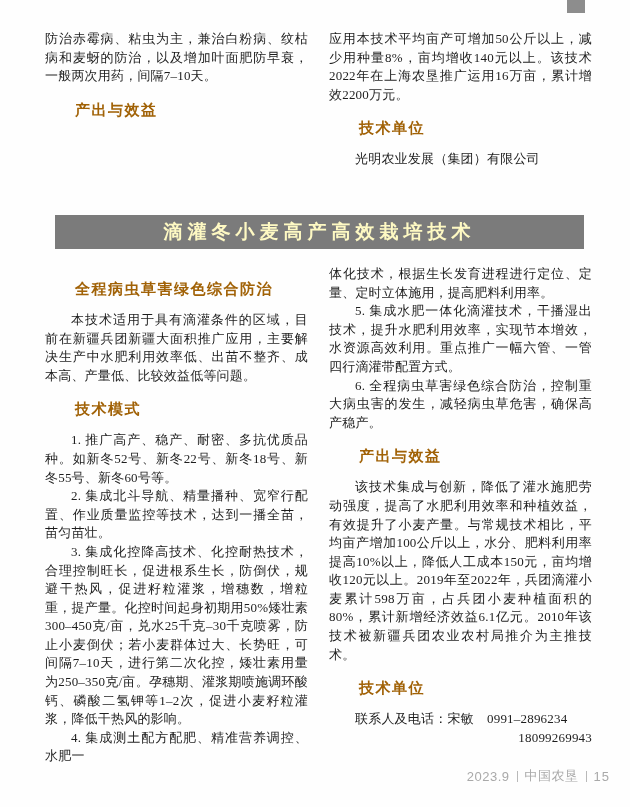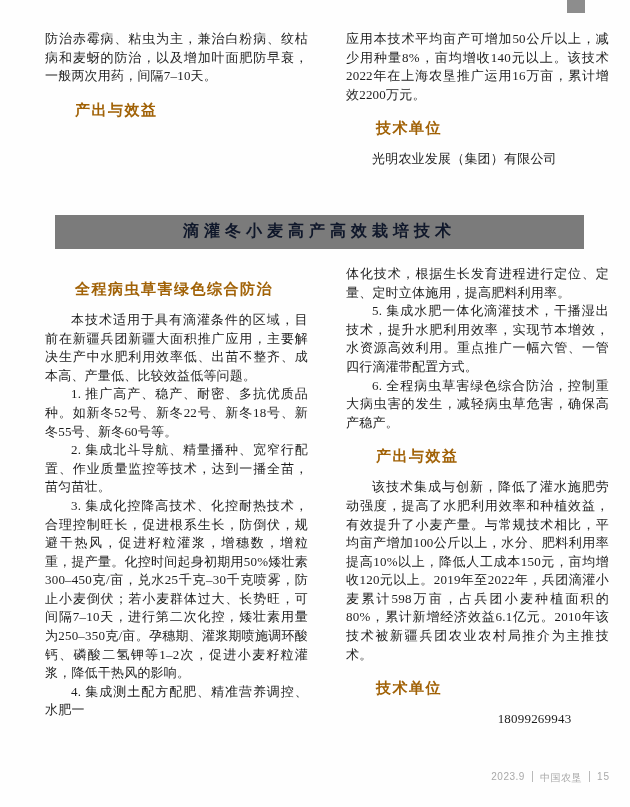--- a/index.html
+++ b/index.html
@@ -12,21 +12,21 @@
     font-family:"Liberation Serif", serif;
     color:#1d1d1d;
   }
   .bleed-tab {
     position:absolute; left:567px; top:0;
     width:18px; height:13px;
     background:#8d8d8d;
   }
   .content {
     position:absolute; inset:0;
-    padding:30px 21px 0 45px;
+    padding:30px 38px 0 45px;
     box-sizing:border-box;
   }
   .cols { display:flex; justify-content:space-between; }
   .col { width:263px; }
   p {
     margin:0;
     font-size:13px;
     line-height:18.6px;
     text-align:justify;
     letter-spacing:0.2px;
@@ -34,37 +34,37 @@
   p.indent { text-indent:2em; }
   h3 {
     font-family:"Liberation Sans", sans-serif;
     font-size:15px;
     font-weight:bold;
     color:#a16207;
     margin:15px 0 12px 30px;
     letter-spacing:1.5px;
   }
   .addr { text-align:left; text-indent:2em; }
-  .phone2 { text-align:center; text-indent:0; padding-left:114px; }
+  .phone2 { text-align:right; text-indent:0; padding-left:114px; }
   .banner {
     margin:46px 0 16px 10px;
     width:529px; height:34px;
     background:#7b7b7b;
-    color:#0f172a;
+    color:#fef9c3;
     display:flex; align-items:center; justify-content:center;
     font-family:"Liberation Sans", sans-serif;
-    font-size:16px; font-weight:bold;
+    font-size:19px; font-weight:bold;
     letter-spacing:5px;
   }
   .footer {
     position:absolute; right:20px; bottom:22px;
     font-family:"Liberation Sans", sans-serif;
-    font-size:10px;
+    font-size:13px;
     color:#a9a9a9;
-    display:flex; gap:7px;
+    display:flex; align-items:center; gap:7px;
     letter-spacing:0.5px;
   }
   .footer .sep { width:1px; height:11px; background:#b9b9b9; }
   .footer .pageno { letter-spacing:1px; }
 </style>
 </head>
 <body>
 
 <div class="page">
   <div class="bleed-tab"></div>
@@ -84,32 +84,34 @@
     </div>
 
     <div class="banner">
       <span>滴灌冬小麦高产高效栽培技术</span>
     </div>
 
     <div class="cols">
       <div class="col">
         <h3>全程病虫草害绿色综合防治</h3>
         <p class="indent">本技术适用于具有滴灌条件的区域，目前在新疆兵团新疆大面积推广应用，主要解决生产中水肥利用效率低、出苗不整齐、成本高、产量低、比较效益低等问题。</p>
+        <h3>技术模式</h3>
         <p class="indent">1. 推广高产、稳产、耐密、多抗优质品种。如新冬52号、新冬22号、新冬18号、新冬55号、新冬60号等。</p>
         <p class="indent">2. 集成北斗导航、精量播种、宽窄行配置、作业质量监控等技术，达到一播全苗，苗匀苗壮。</p>
         <p class="indent">3. 集成化控降高技术、化控耐热技术，合理控制旺长，促进根系生长，防倒伏，规避干热风，促进籽粒灌浆，增穗数，增粒重，提产量。化控时间起身初期用50%矮壮素300–450克/亩，兑水25千克–30千克喷雾，防止小麦倒伏；若小麦群体过大、长势旺，可间隔7–10天，进行第二次化控，矮壮素用量为250–350克/亩。孕穗期、灌浆期喷施调环酸钙、磷酸二氢钾等1–2次，促进小麦籽粒灌浆，降低干热风的影响。</p>
         <p class="indent">4. 集成测土配方配肥、精准营养调控、水肥一</p>
       </div>
       <div class="col">
         <p>体化技术，根据生长发育进程进行定位、定量、定时立体施用，提高肥料利用率。</p>
         <p class="indent">5. 集成水肥一体化滴灌技术，干播湿出技术，提升水肥利用效率，实现节本增效，水资源高效利用。重点推广一幅六管、一管四行滴灌带配置方式。</p>
         <p class="indent">6. 全程病虫草害绿色综合防治，控制重大病虫害的发生，减轻病虫草危害，确保高产稳产。</p>
         <h3>产出与效益</h3>
         <p class="indent">该技术集成与创新，降低了灌水施肥劳动强度，提高了水肥利用效率和种植效益，有效提升了小麦产量。与常规技术相比，平均亩产增加100公斤以上，水分、肥料利用率提高10%以上，降低人工成本150元，亩均增收120元以上。2019年至2022年，兵团滴灌小麦累计598万亩，占兵团小麦种植面积的80%，累计新增经济效益6.1亿元。2010年该技术被新疆兵团农业农村局推介为主推技术。</p>
         <h3>技术单位</h3>
+        <p class="addr">联系人及电话：宋敏　0991–2896234</p>
         <p class="phone2">18099269943</p>
       </div>
     </div>
   </div>
 
   <div class="footer">
     <span>2023.9</span>
     <span class="sep"></span>
     <span>中国农垦</span>
     <span class="sep"></span>

